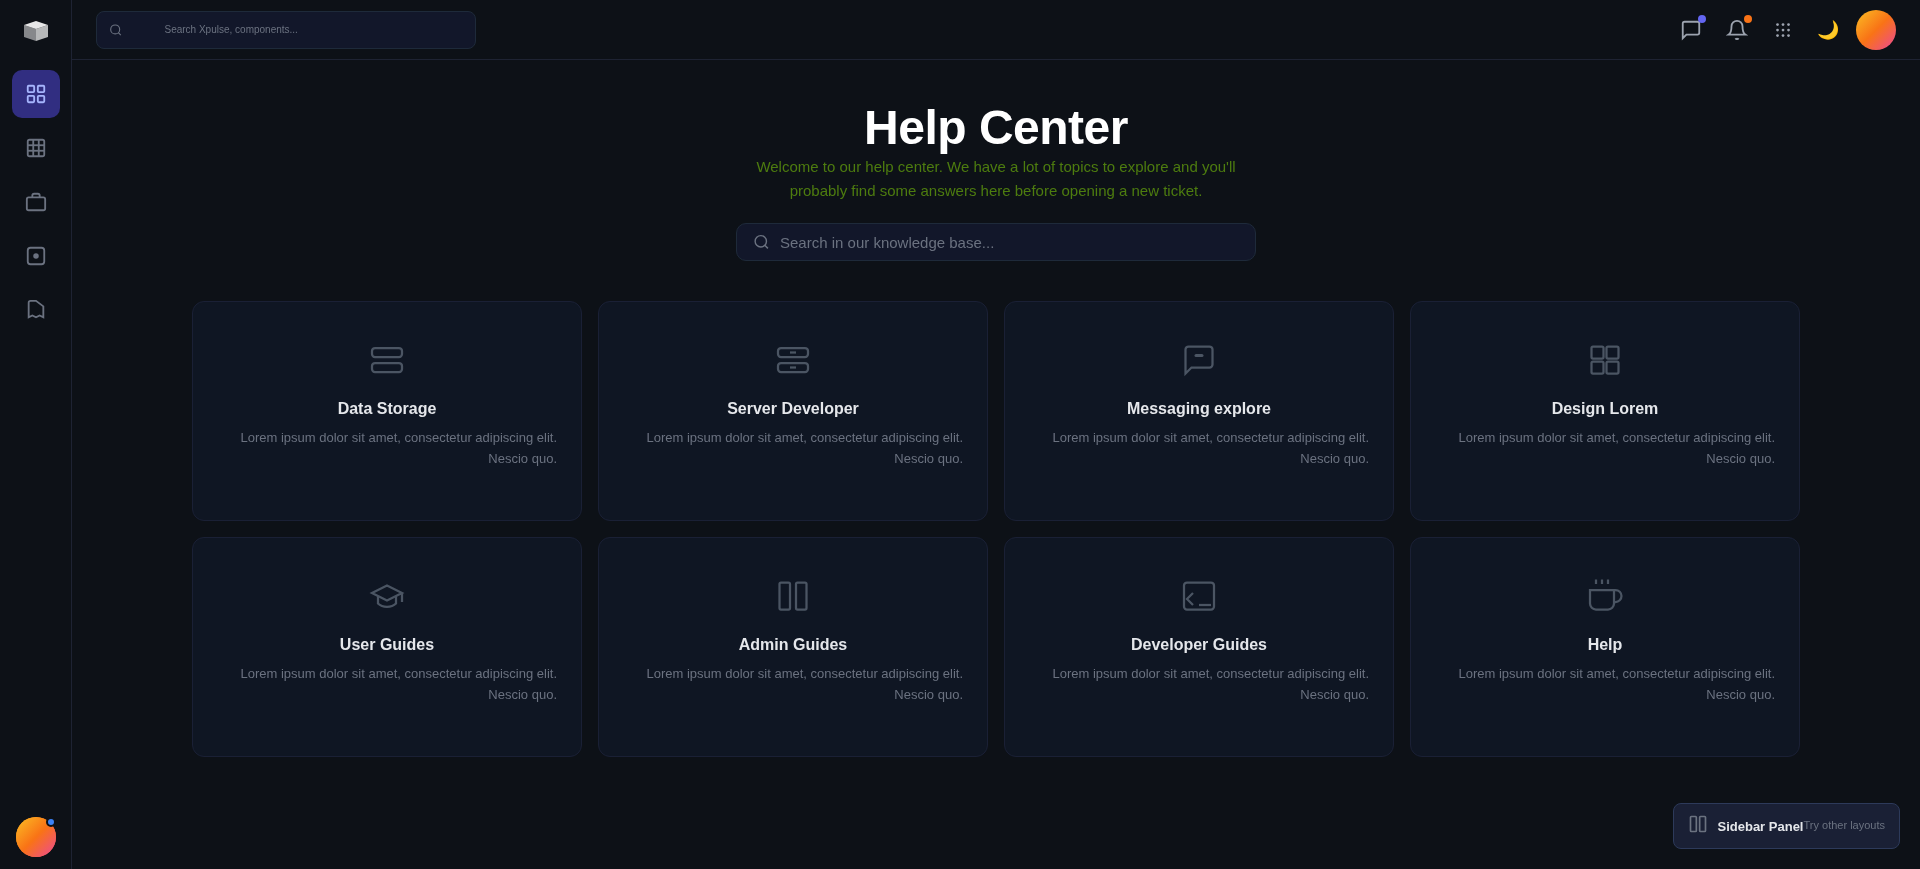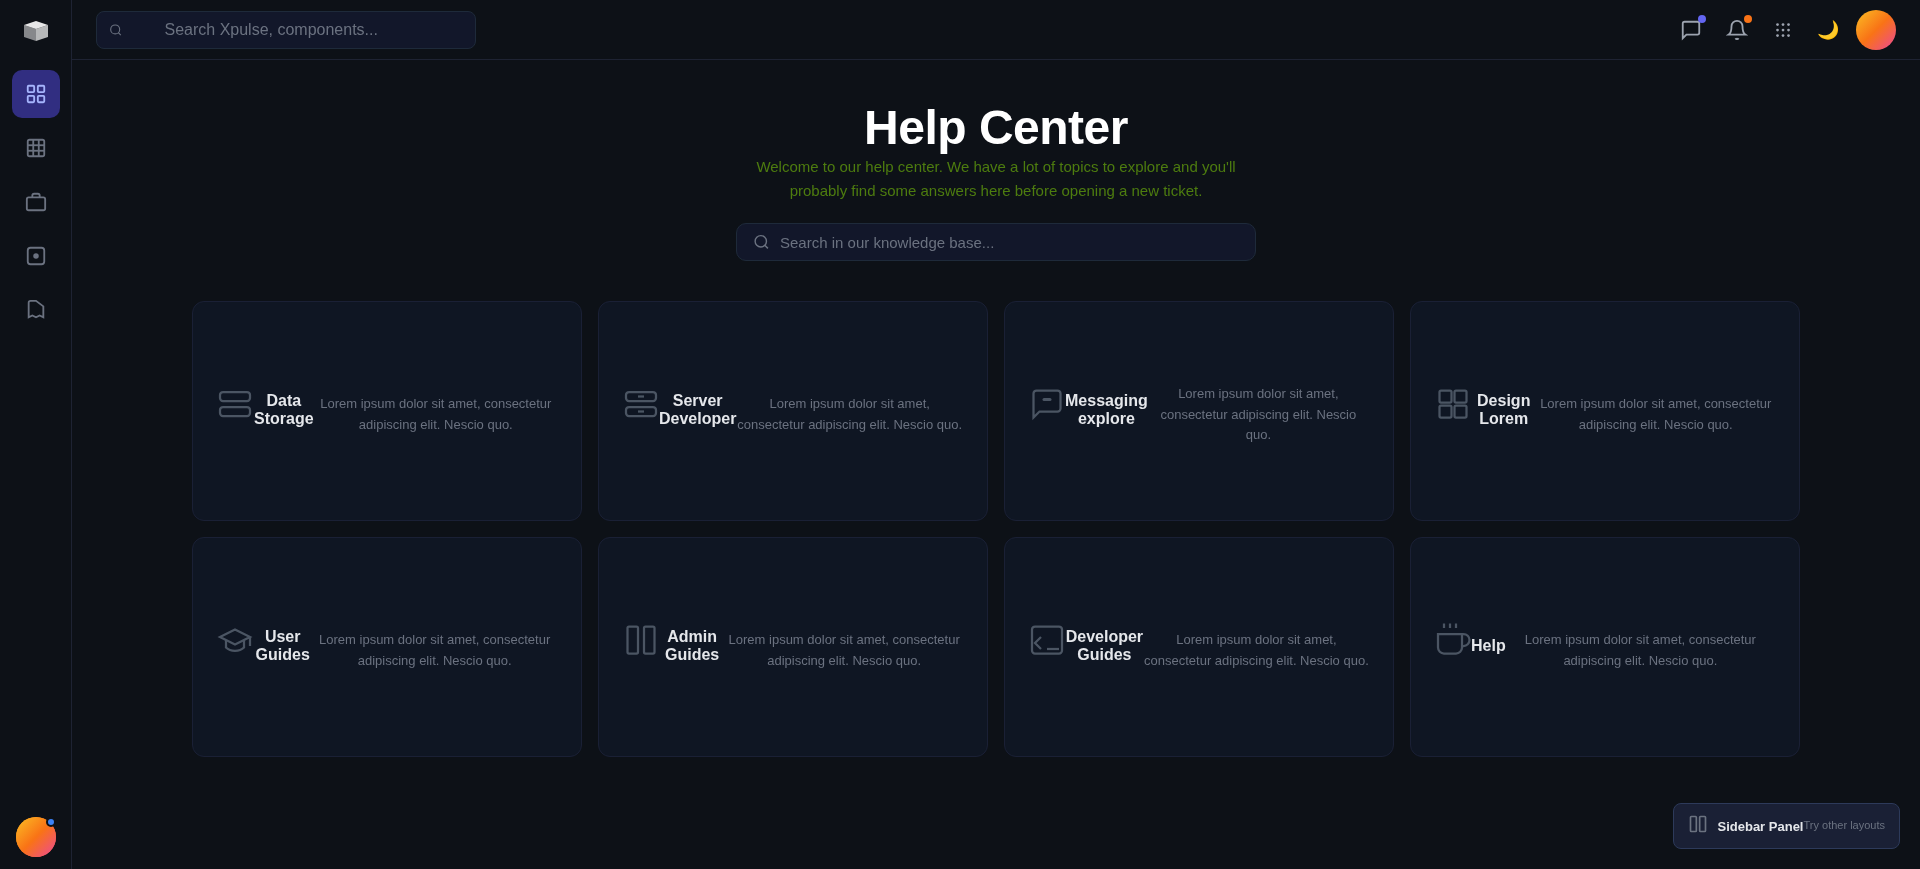--- a/index.html
+++ b/index.html
@@ -135,21 +135,21 @@
       padding: 0 12px;
       gap: 8px;
       color: #6b7280;
     }
 
     .search-box input {
       background: transparent;
       border: none;
       outline: none;
       color: #9ca3af;
-      font-size: 16px;
+      font-size: 10px;
       width: 100%;
       margin-left: 34px;
     }
 
     .search-box input::placeholder {
       color: #6b7280;
     }
 
     .topbar-right {
       margin-left: auto;
@@ -285,23 +285,23 @@
       grid-template-columns: repeat(4, 1fr);
       gap: 16px;
     }
 
     .card {
       background: #0f1623;
       border: 1px solid #1a2035;
       border-radius: 12px;
       padding: 40px 24px 32px;
       display: flex;
-      flex-direction: row;
-      align-items: center;
-      text-align: center;
+      flex-direction: column;
+      align-items: center;
+      text-align: right;
       cursor: pointer;
       transition: border-color 0.2s, background 0.2s;
       min-height: 220px;
     }
 
     .card-icon {
       color: #4b5563;
       margin-bottom: 18px;
     }
 

